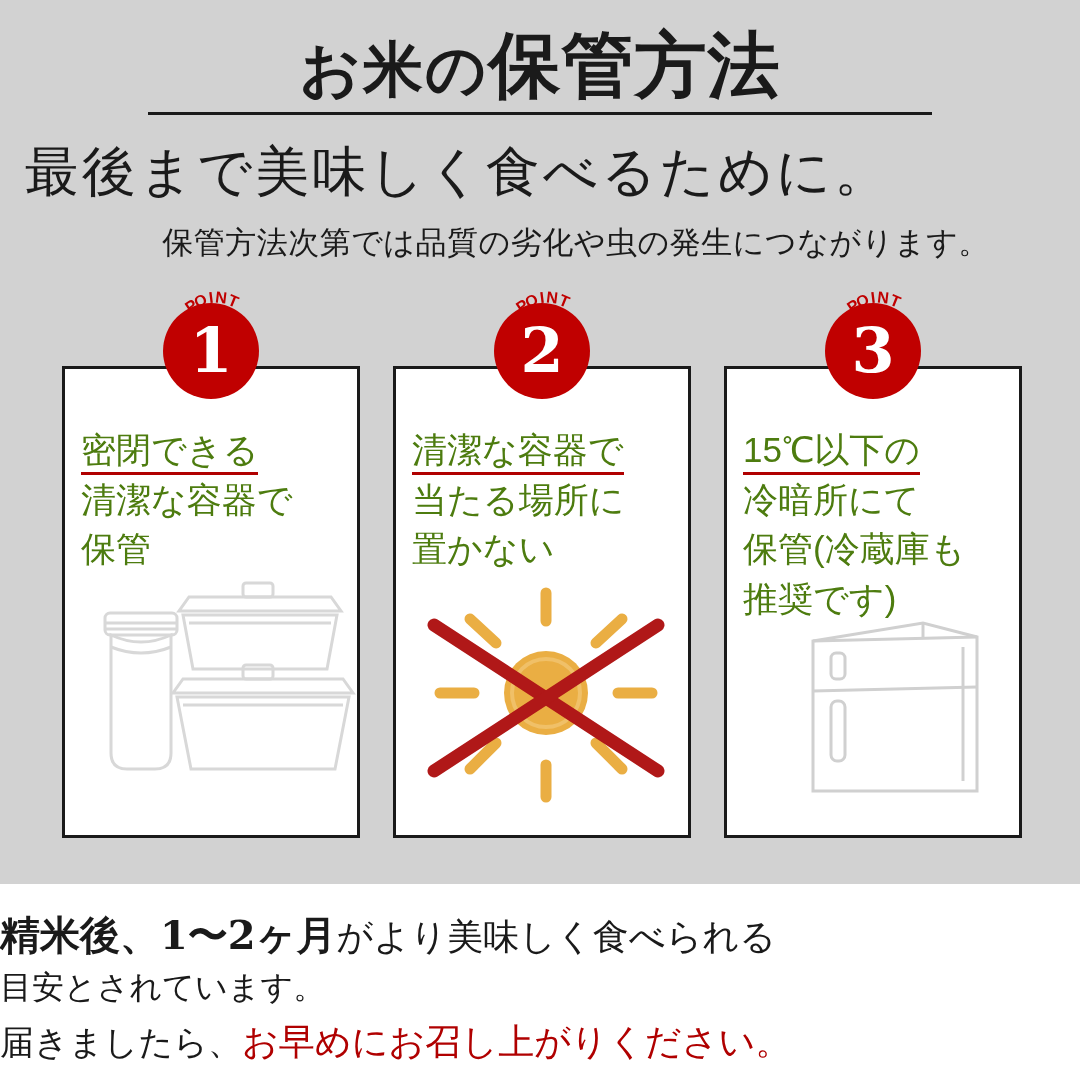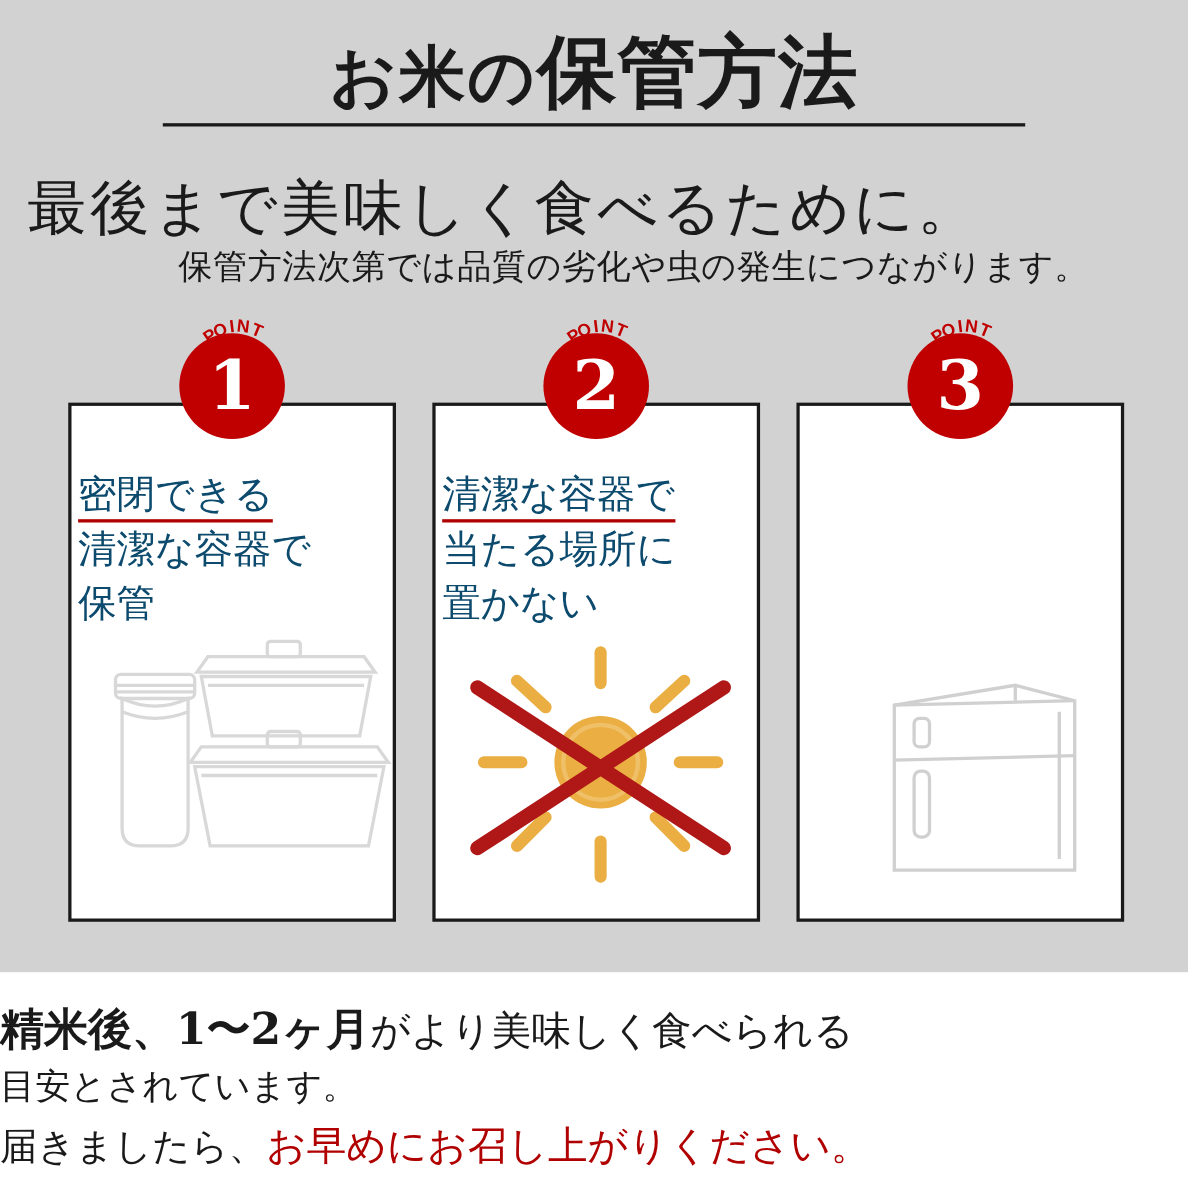--- a/index.html
+++ b/index.html
@@ -50,21 +50,21 @@
     position: absolute;
     left: 148px;
     top: 112px;
     width: 784px;
     height: 3px;
     background: #1a1a1a;
   }
   .subtitle {
     position: absolute;
     left: 0;
-    top: 153px;
+    top: 136px;
     width: 916px;
     text-align: center;
     font-family: "DejaVu Serif", serif;
     font-size: 54px;
     letter-spacing: 3px;
     color: #1a1a1a;
   }
   .lead {
     position: absolute;
     left: 0;
@@ -129,27 +129,27 @@
   .badge .point-word .l5 { transform: rotate(22deg) translateY(2px); }
   .badge .num {
     display: block;
     font-family: "DejaVu Serif", serif;
     font-weight: bold;
     font-size: 62px;
     line-height: 96px;
   }
   .card-text {
     position: absolute;
-    left: 6px;
+    left: 16px;
     top: 56px;
     width: 266px;
     font-family: Liberation Sans, sans-serif;
     font-size: 35px;
     line-height: 1.42;
-    color: #0c4a6e;
+    color: #4d7c0f;
     letter-spacing: 0px;
   }
   .card-text .ul {
     border-bottom: 3px solid #b00000;
     display: inline-block;
     line-height: 1.25;
   }
   .art {
     position: absolute;
     left: 0;
@@ -295,20 +295,26 @@
       </svg>
     </div>
 
     <div class="card">
       <div class="badge">
         <div class="point-word">
           <span class="l1">P</span><span class="l2">O</span><span class="l3">I</span><span class="l4">N</span><span class="l5">T</span>
         </div>
         <span class="num">3</span>
       </div>
+      <div class="card-text">
+        <span class="ul">15℃以下の</span><br>
+        <span>冷暗所にて</span><br>
+        <span>保管(冷蔵庫も</span><br>
+        <span>推奨です)</span>
+      </div>
       <svg class="art" viewBox="0 0 298 250">
         <g fill="none" stroke="#d0d0d0" stroke-width="3">
           <path d="M86 66 L196 48 L250 62 L250 216 L86 216 Z"></path>
           <path d="M86 66 L250 62"></path>
           <path d="M86 116 L250 112"></path>
           <path d="M196 48 L196 62"></path>
           <rect x="104" y="78" width="14" height="26" rx="5"></rect>
           <rect x="104" y="126" width="14" height="60" rx="6"></rect>
           <path d="M236 72 L236 206"></path>
         </g>

